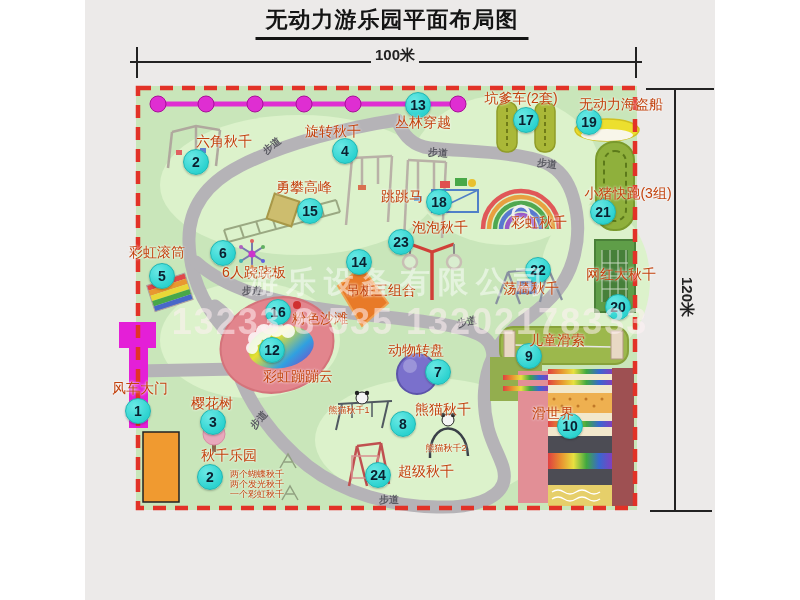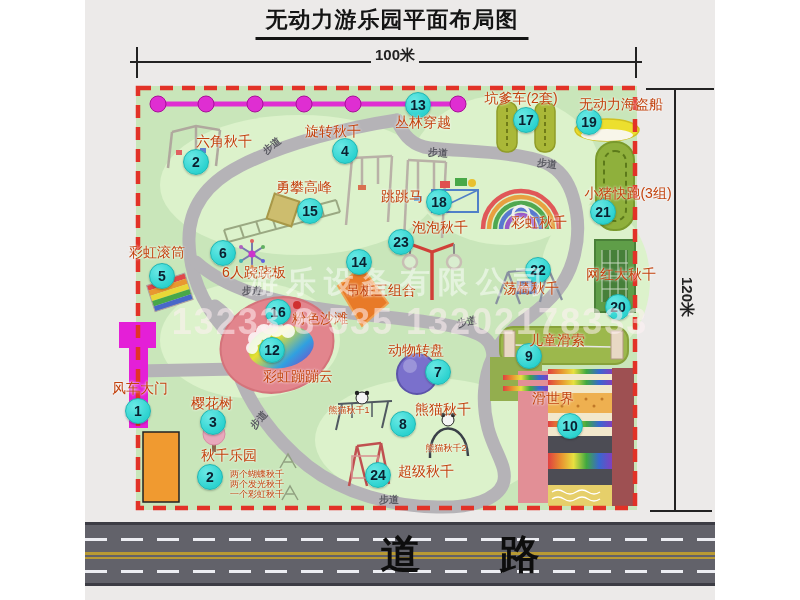--- a/index.html
+++ b/index.html
@@ -345,21 +345,21 @@
       <div class="attr-label" style="left: 157px; top: 253px;">彩虹滚筒</div>
       <div class="badge" style="left: 223px; top: 253px;">6</div>
       <div class="attr-label" style="left: 254px; top: 273px;">6人跷跷板</div>
       <div class="badge" style="left: 438px; top: 372px;">7</div>
       <div class="attr-label" style="left: 416px; top: 351px;">动物转盘</div>
       <div class="badge" style="left: 403px; top: 424px;">8</div>
       <div class="attr-label" style="left: 443px; top: 410px;">熊猫秋千</div>
       <div class="badge" style="left: 529px; top: 356px;">9</div>
       <div class="attr-label" style="left: 557px; top: 341px;">儿童滑索</div>
       <div class="badge" style="left: 570px; top: 418px; margin-top: 8px;">10</div>
-      <div class="attr-label" style="left: 553px; top: 399px;">滑世界</div>
+      <div class="attr-label" style="left: 553px; top: 414px;">滑世界</div>
       <div class="badge" style="left: 278px; top: 312px;">16</div>
       <div class="attr-label" style="left: 320px; top: 319px;">粉色沙滩</div>
       <div class="badge" style="left: 272px; top: 350px;">12</div>
       <div class="attr-label" style="left: 298px; top: 377px;">彩虹蹦蹦云</div>
       <div class="badge" style="left: 418px; top: 105px;">13</div>
       <div class="attr-label" style="left: 423px; top: 123px;">丛林穿越</div>
       <div class="badge" style="left: 359px; top: 262px;">14</div>
       <div class="attr-label" style="left: 381px; top: 291px;">吊桩三组合</div>
       <div class="badge" style="left: 310px; top: 211px;">15</div>
       <div class="attr-label" style="left: 304px; top: 188px;">勇攀高峰</div>
@@ -394,20 +394,13 @@
       <div class="path-label" style="left: 467px; top: 322px; transform: translate(-50%, -50%) rotate(-12deg);">步道</div>
       <div class="path-label" style="left: 259px; top: 420px; transform: translate(-50%, -50%) rotate(-48deg);">步道</div>
       <div class="path-label" style="left: 389px; top: 500px; transform: translate(-50%, -50%) rotate(0deg);">步道</div>
     </div>
 
   <div class="rest-label">休憩区</div>
 
   <div class="watermark" id="wm-company">游乐设备有限公司</div>
   <div class="watermark" id="wm-phone">13233 8 535 13202178333</div>
 
-  <div class="road">
-    <div class="dash" style="top:13px"></div>
-    <div class="yellow" style="top:27px"></div>
-    <div class="yellow" style="top:31.5px"></div>
-    <div class="dash" style="top:45px"></div>
-    <div class="road-text">道 路</div>
-  </div>
 </div>
 
 </body></html>

